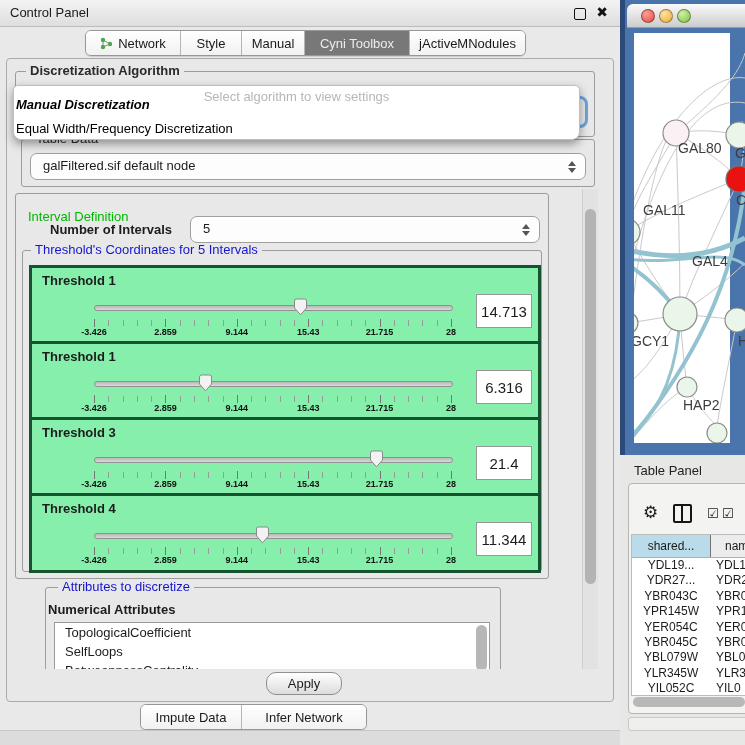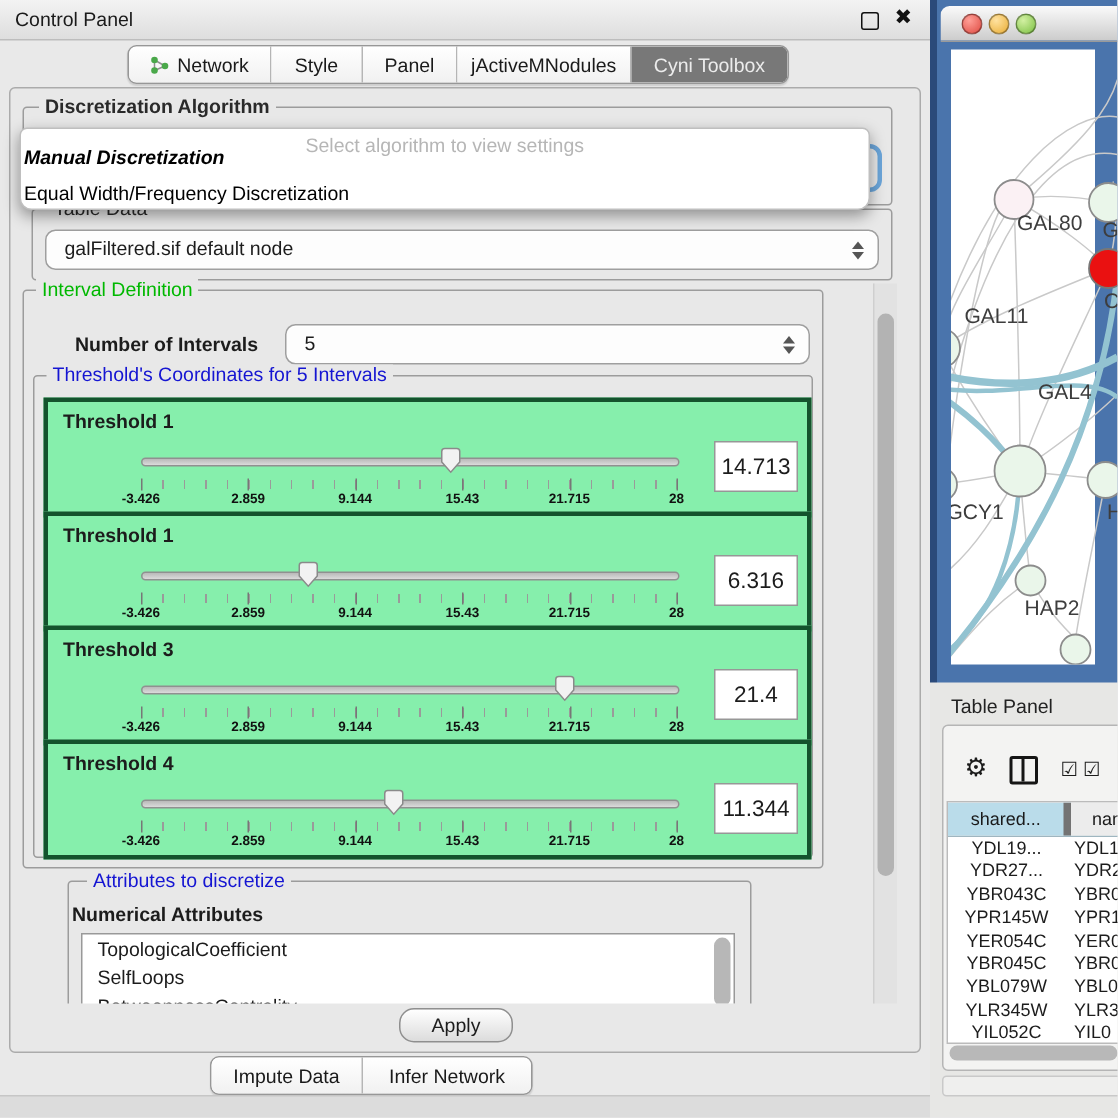--- a/index.html
+++ b/index.html
@@ -54,21 +54,21 @@
   #popup-item-0{top:11px;font-weight:bold;font-style:italic;}
   #popup-item-1{top:35px;}
 
   
   #tabledata-group{left:14px;top:80px;width:572px;height:46px;}
   #tabledata-legend{left:10px;color:#2a2a2a;}
   #tabledata-combo{left:8px;top:13px;width:554px;height:25px;}
 
   
   #interval-group{left:8px;top:134px;width:532px;height:384px;}
-  #interval-legend{left:8px;}
+  #interval-legend{left:8px;margin-top:24px;}
   #count-label{left:34px;top:28px;font-weight:bold;}
   #count-combo{left:174px;top:22px;width:348px;height:25px;}
   #thresholds-group{left:6px;top:56px;width:518px;height:320px;}
   #thresholds-legend{left:8px;}
 
   .threshold-box{position:absolute;left:6px;width:506px;height:74px;
     border:3px solid #14532d;background:#86efac;}
   .th-title{position:absolute;left:10px;top:5px;font-weight:bold;}
   .th-slider{position:absolute;left:62px;top:30px;width:357px;height:18px;}
   .th-track{position:absolute;left:0;top:7px;width:100%;height:4px;border:1px solid #909090;
@@ -122,21 +122,21 @@
     border:1px solid #b5b5b5;border-radius:4px 0 0 4px;}
   #tp-gear{left:14px;top:18px;font-size:17px;color:#1b1b1b;}
   #tp-split{left:44px;top:20px;width:15px;height:15px;border:2px solid #151515;border-radius:2px;}
   #tp-split:before{content:"";position:absolute;left:6px;top:0;width:2px;height:15px;background:#151515;}
   .tp-check{top:22px;font-size:13px;color:#1b1b1b;}
   #tp-check1{left:78px;}
   #tp-check2{left:93px;}
   #tp-table{left:2px;top:50px;width:126px;height:160px;background:#fff;border:1px solid #bbb;overflow:hidden;}
   #tp-header{display:flex;height:22px;border-bottom:1px solid #9fb6c0;}
   .tp-hcell{display:flex;align-items:center;justify-content:center;font-size:12px;color:#1a1a1a;}
-  #tp-hcell1{width:78px;background:var(--table-header-blue,#badcea);border-right:5px solid #737373;}
+  #tp-hcell1{width:78px;background:var(--table-header-blue,#badcea);border-right:1px solid #737373;}
   #tp-hcell2{flex:1;background:#ececec;justify-content:flex-start;padding-left:14px;}
   .tp-row{display:flex;height:15.4px;font-size:12px;}
   .tp-c1{width:78px;text-align:center;}
   .tp-c2{flex:1;padding-left:6px;white-space:nowrap;overflow:hidden;}
   #tp-hscroll{left:4px;top:213px;width:112px;height:10px;background:#b8b8b8;border-radius:5px;}
   #tp-bottom-strip{left:8px;top:262px;width:117px;height:12px;background:#efefee;border:1px solid #c9c9c9;border-radius:3px 0 0 3px;}
 </style>
 </head>
 <body>
 
@@ -157,27 +157,27 @@
         <circle cx="3" cy="3" r="2.2" fill="#4aa84a"></circle>
           <circle cx="3" cy="10" r="2.2" fill="#4aa84a"></circle>
           <circle cx="10" cy="7" r="2.2" fill="#4aa84a"></circle>
       </svg>
       <span>Network</span>
     </div>
     <div class="seg" style="width:60px">
       <span>Style</span>
     </div>
     <div class="seg" style="width:62px">
-      <span>Panel</span>
+      <span>Manual</span>
+    </div>
+    <div class="seg sel" style="width:104px">
+      <span>Cyni Toolbox</span>
     </div>
     <div class="seg" style="width:115px">
       <span>jActiveMNodules</span>
-    </div>
-    <div class="seg sel" style="width:104px">
-      <span>Cyni Toolbox</span>
     </div>
   </div>
 
   <div id="cp-outer" class="abs">
 
     <div id="algo-group" class="group">
       <span id="algo-legend" class="legend">Discretization Algorithm</span>
       <div id="algo-combo" class="abs"></div>
     </div>
 
@@ -344,21 +344,21 @@
 
     <div id="main-scrollbar" class="abs">
       <div id="main-scroll-thumb"></div>
     </div>
   </div>
 
   <div id="bottom-tabs" class="abs segbar">
     <div class="seg" style="width:100px">
       <span>Impute Data</span>
     </div>
-    <div class="seg" style="width:112px">
+    <div class="seg" style="width:124px">
       <span>Infer Network</span>
     </div>
   </div>
 
   <div id="cp-bottom-strip" class="abs"></div>
 </div>
 
 <div id="right-panel" class="abs">
 
   <div id="net-window" class="abs">

